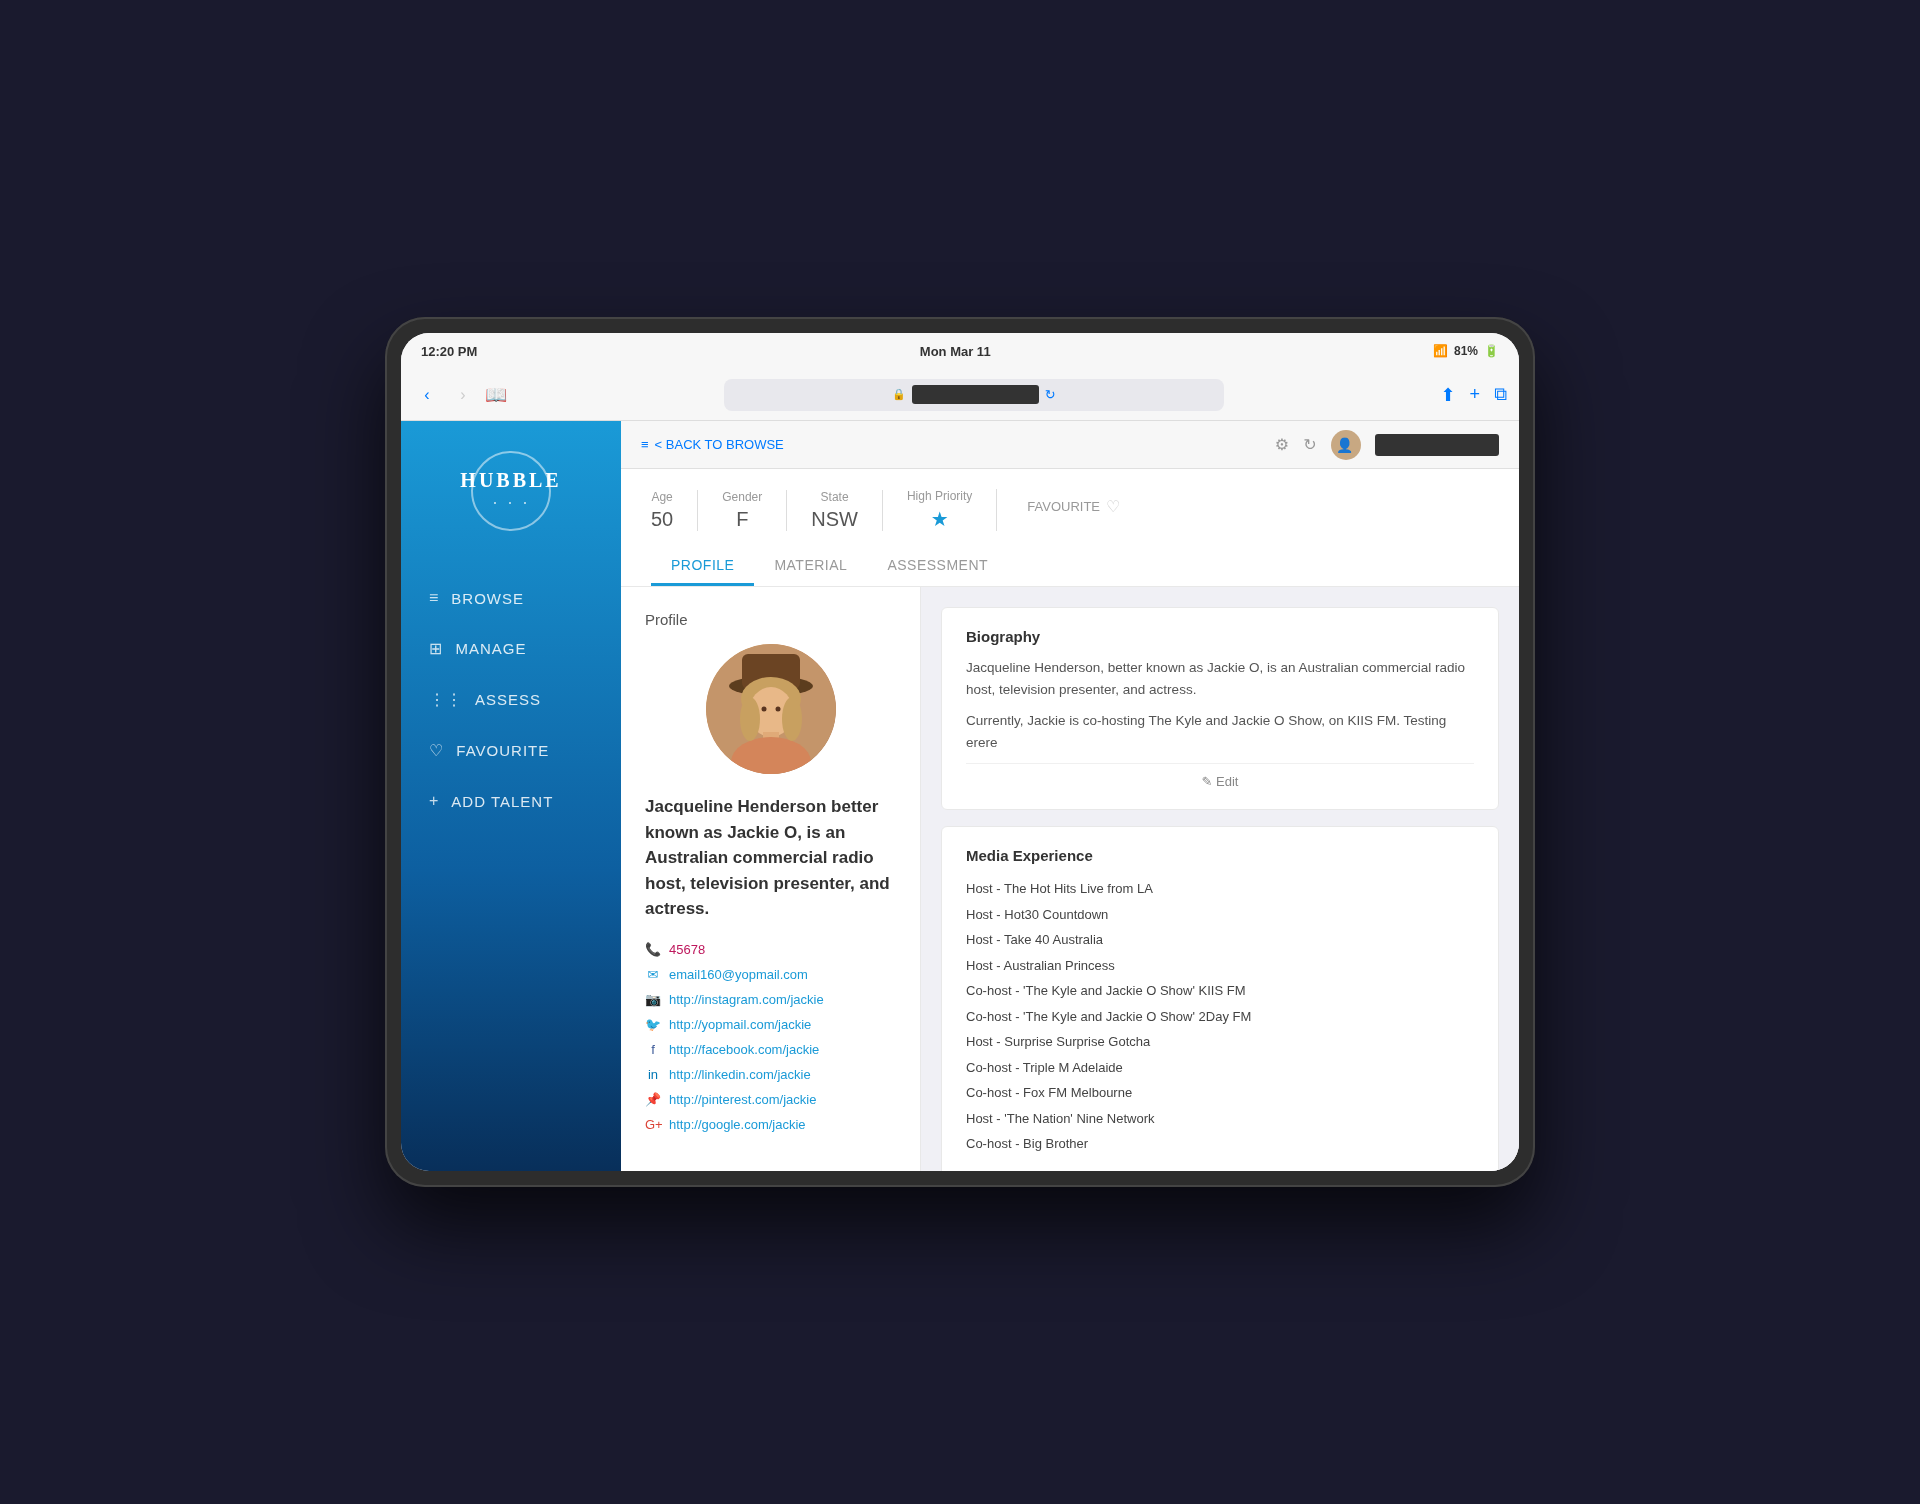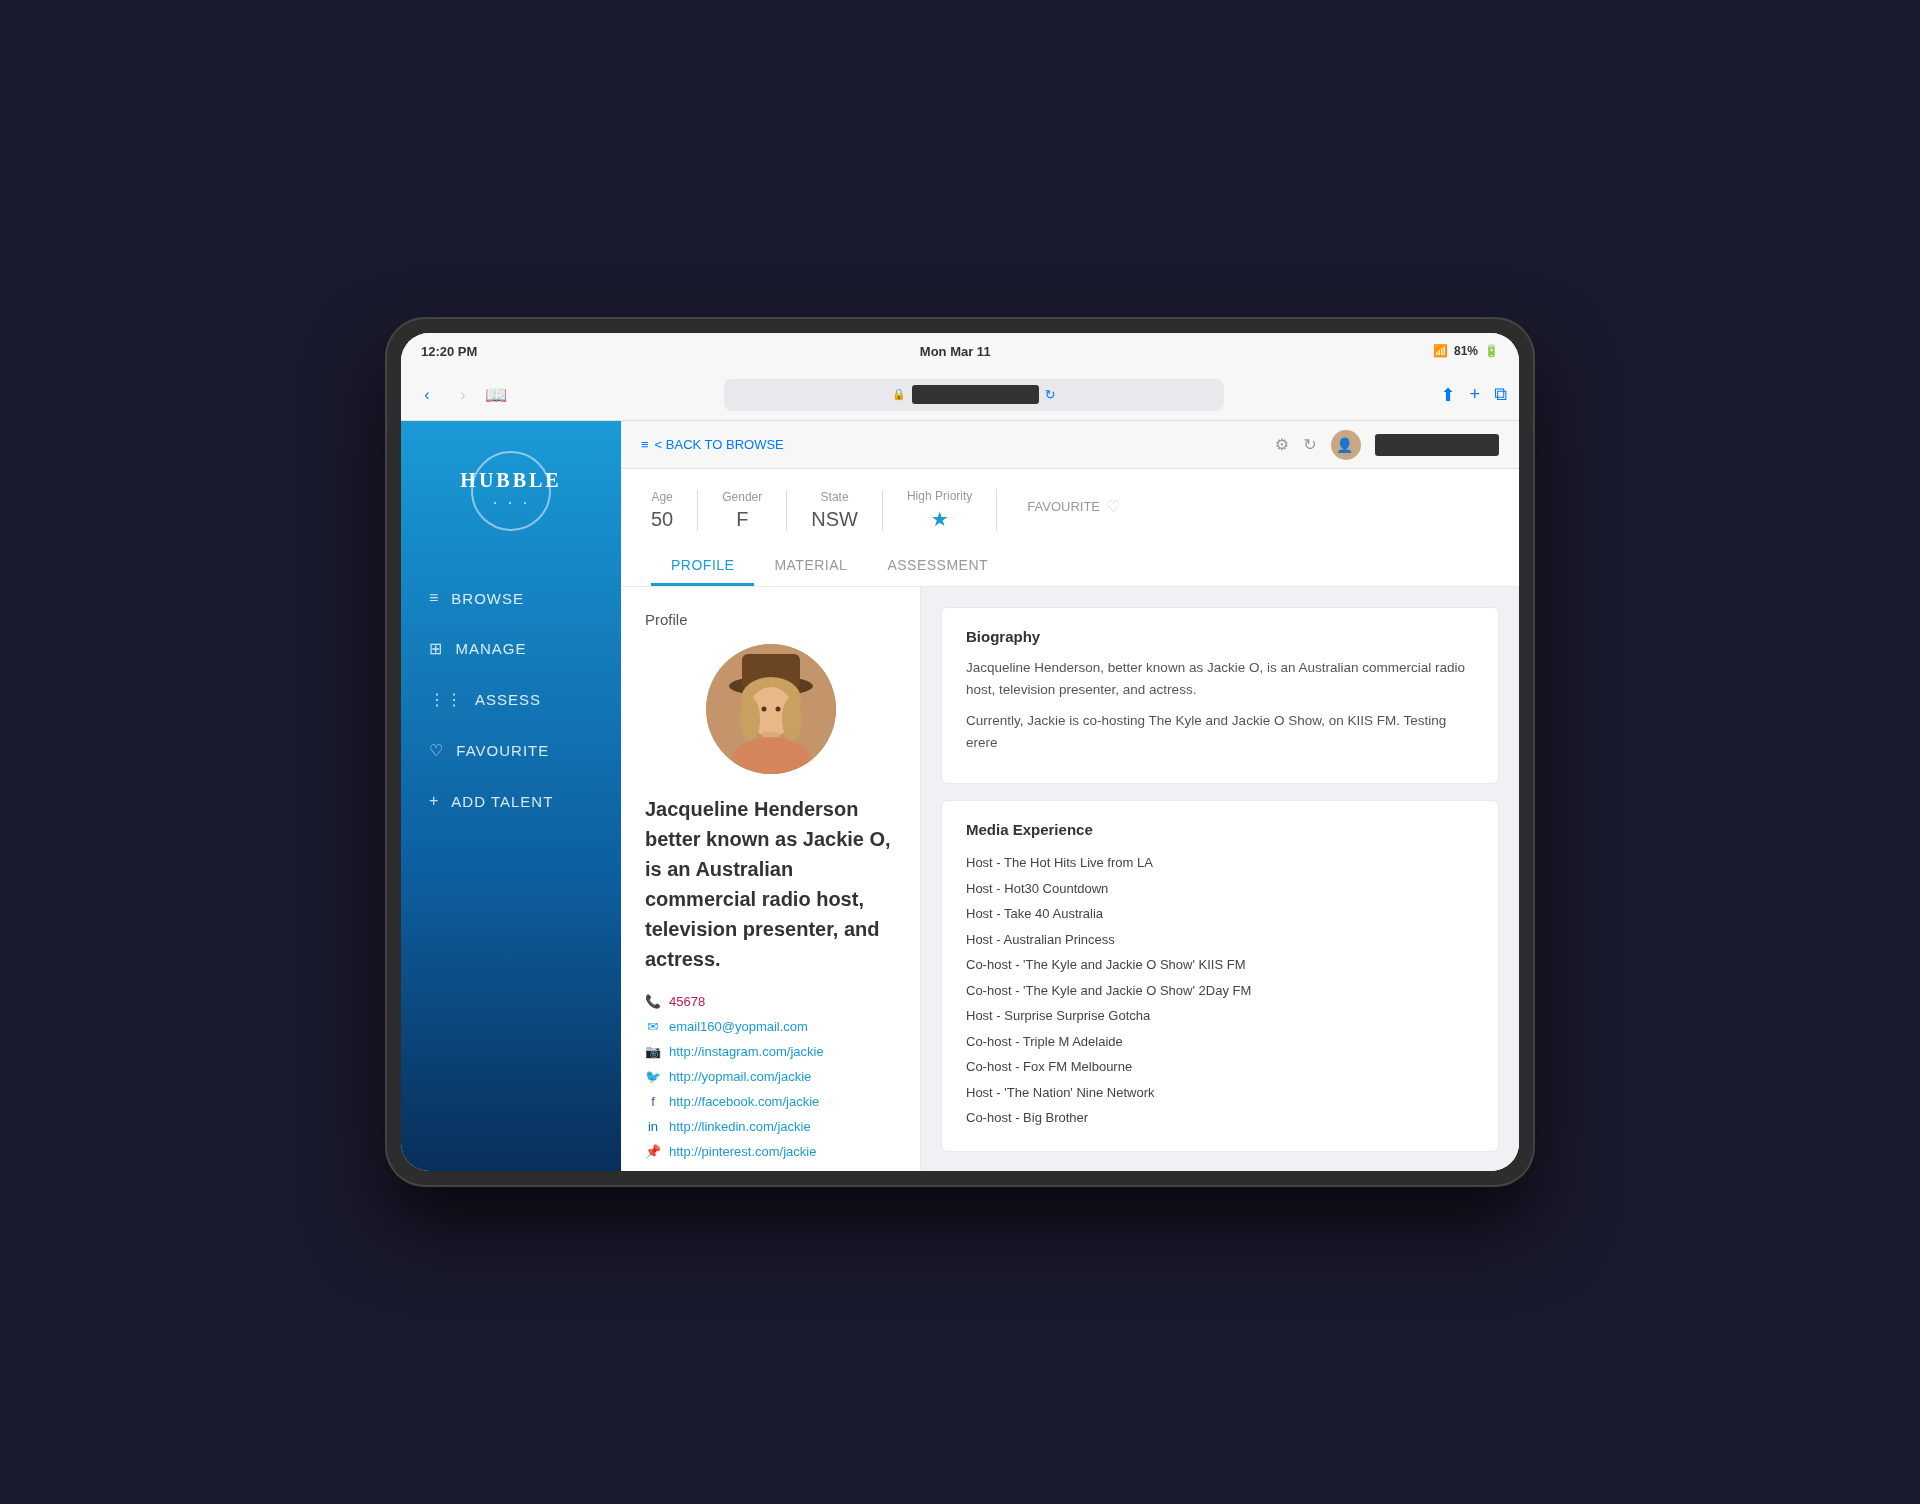--- a/index.html
+++ b/index.html
@@ -295,21 +295,21 @@
       border-radius: 50%;
       background: linear-gradient(135deg, #d4a96a, #c8845a, #a0704a);
       display: flex;
       align-items: center;
       justify-content: center;
       overflow: hidden;
       position: relative;
     }
     .profile-image svg { width: 100%; height: 100%; }
     .profile-description {
-      font-size: 20px;
+      font-size: 17px;
       font-weight: 600;
       color: #333;
       line-height: 1.5;
       margin-bottom: 20px;
       text-align: left;
     }
     .contact-item {
       display: flex;
       align-items: center;
       gap: 8px;
@@ -551,20 +551,21 @@
               <a class="contact-link">http://google.com/jackie</a>
             </div>
           </div>
 
           <div class="right-panel">
 
             <div class="info-card">
               <div class="card-title">Biography</div>
               <div class="bio-text">Jacqueline Henderson, better known as Jackie O, is an Australian commercial radio host, television presenter, and actress.</div>
               <div class="bio-text">Currently, Jackie is co-hosting The Kyle and Jackie O Show, on KIIS FM. Testing erere</div>
+              <div class="edit-btn">✎ Edit</div>
             </div>
 
             <div class="info-card">
               <div class="card-title">Media Experience</div>
               <div id="media-items">
                   <div class="media-item">Host - The Hot Hits Live from LA</div>
                   <div class="media-item">Host - Hot30 Countdown</div>
                   <div class="media-item">Host - Take 40 Australia</div>
                   <div class="media-item">Host - Australian Princess</div>
                   <div class="media-item">Co-host - 'The Kyle and Jackie O Show' KIIS FM</div>

